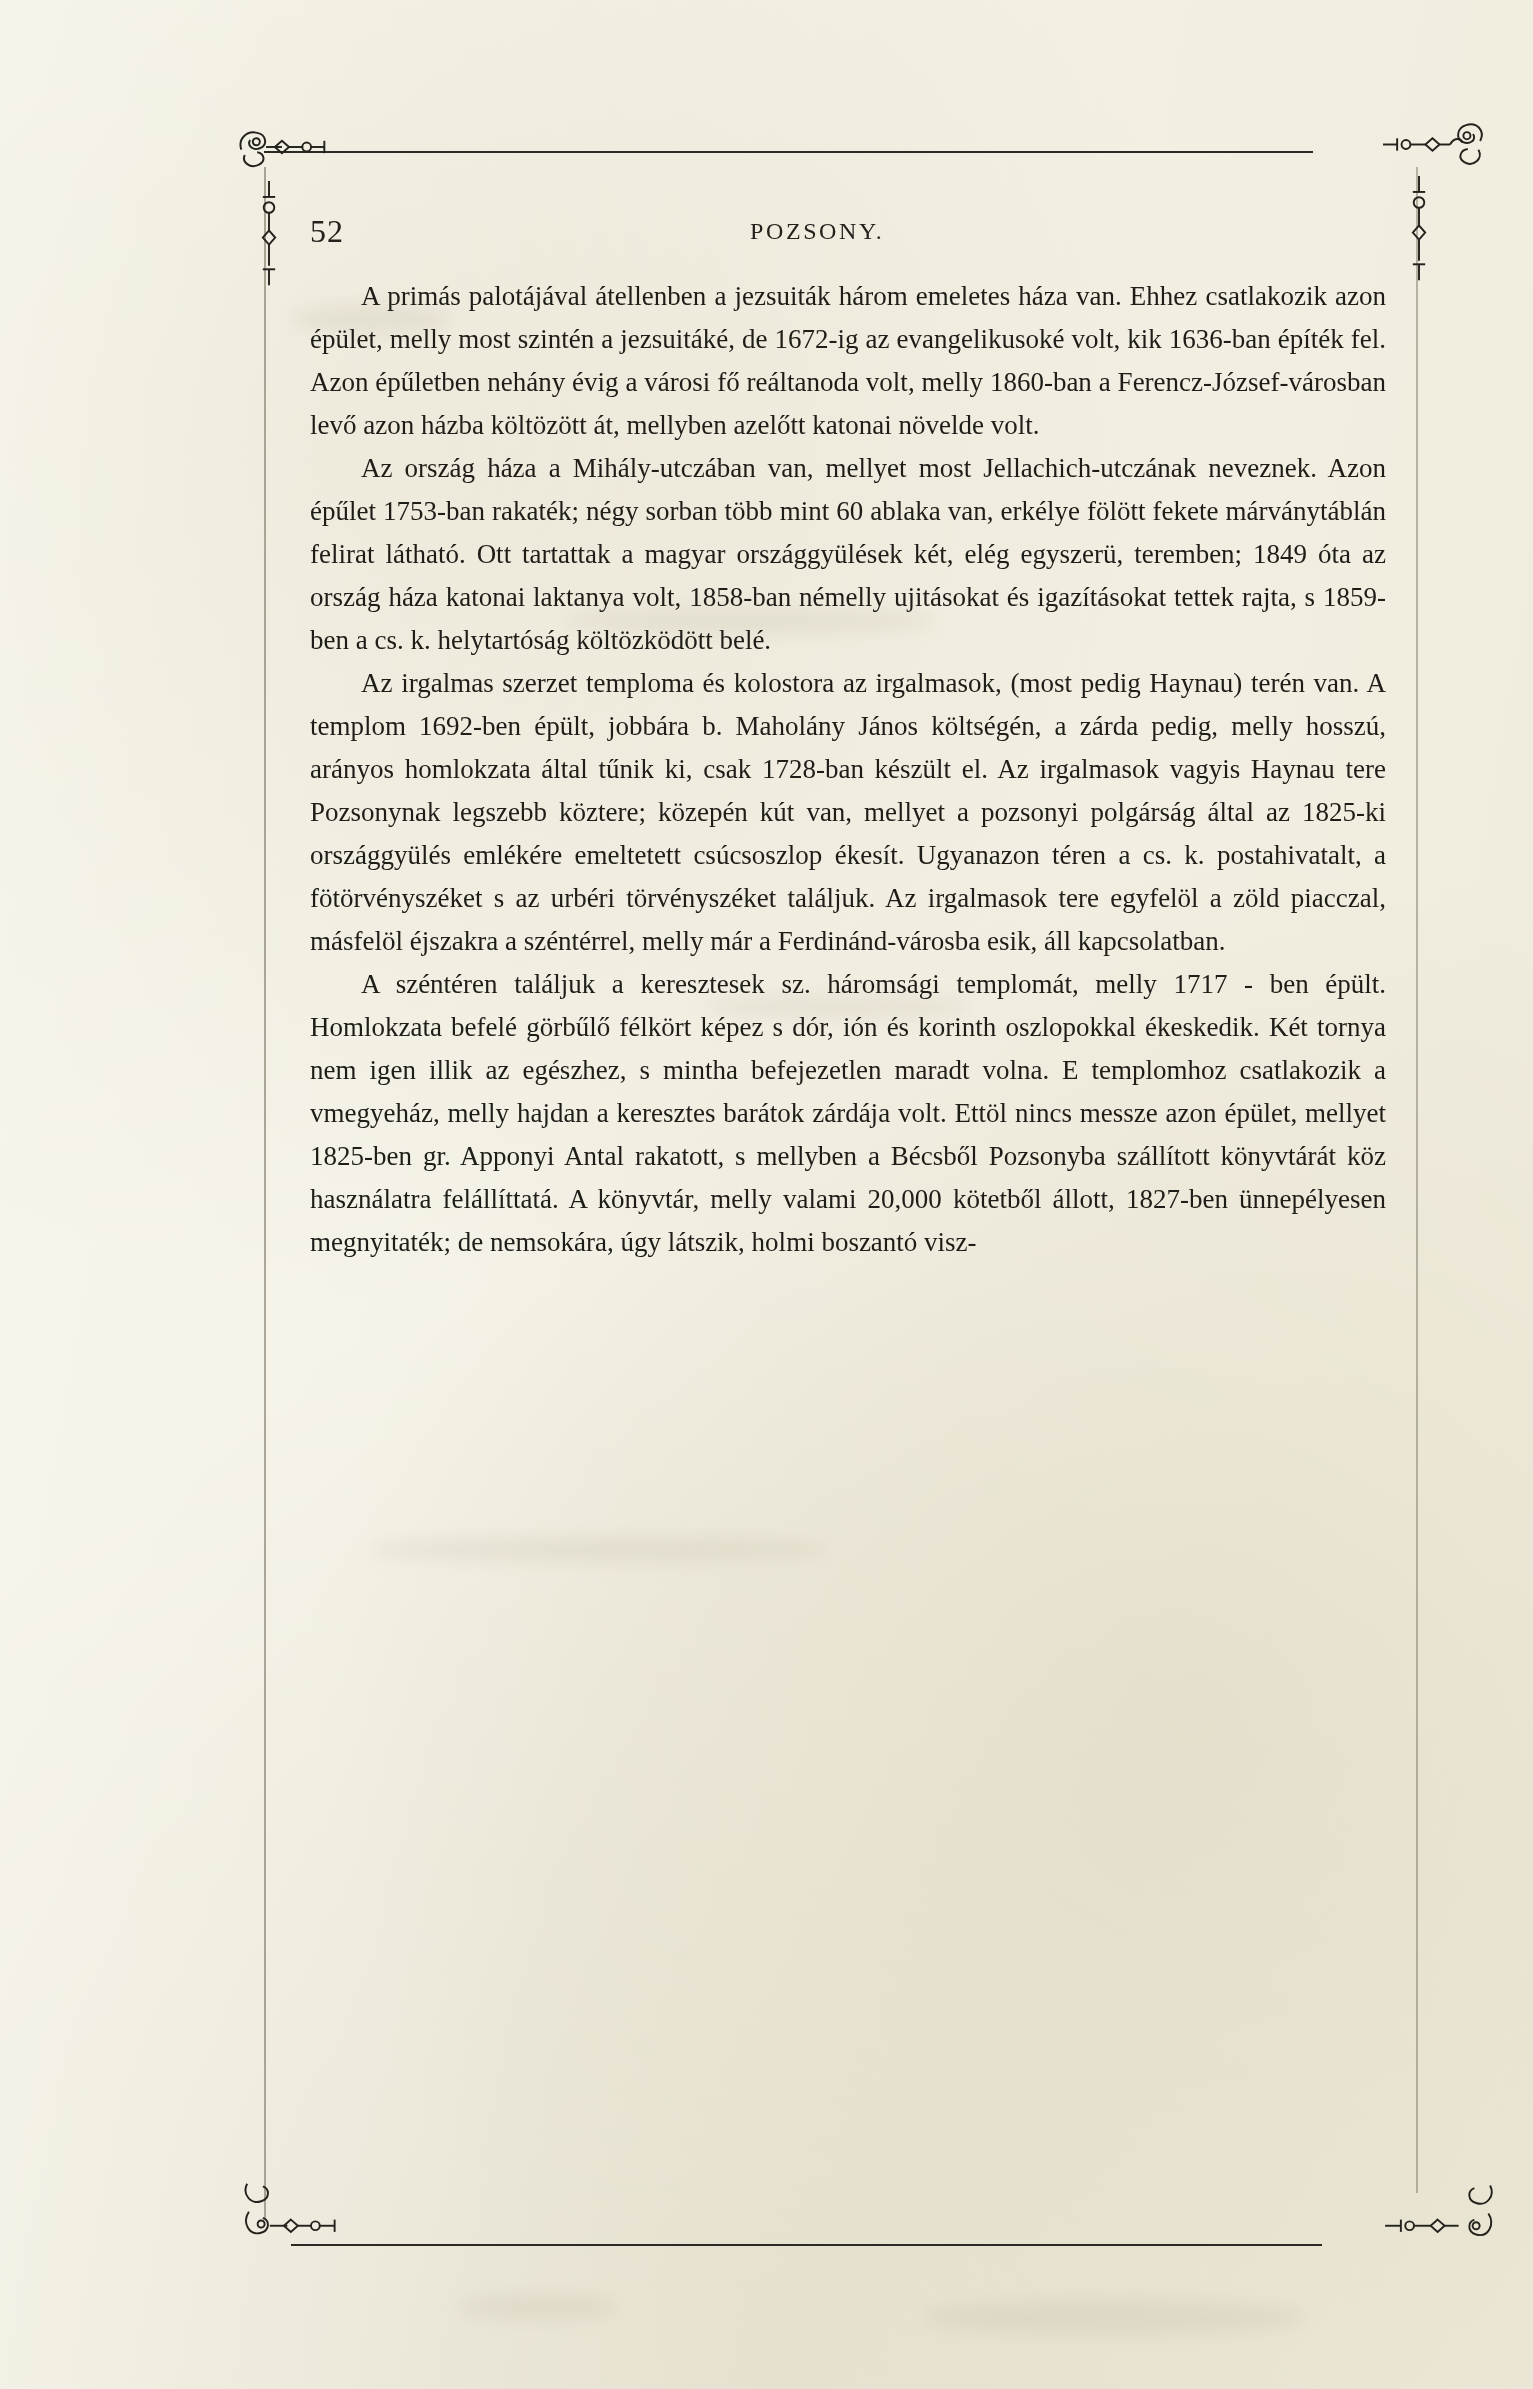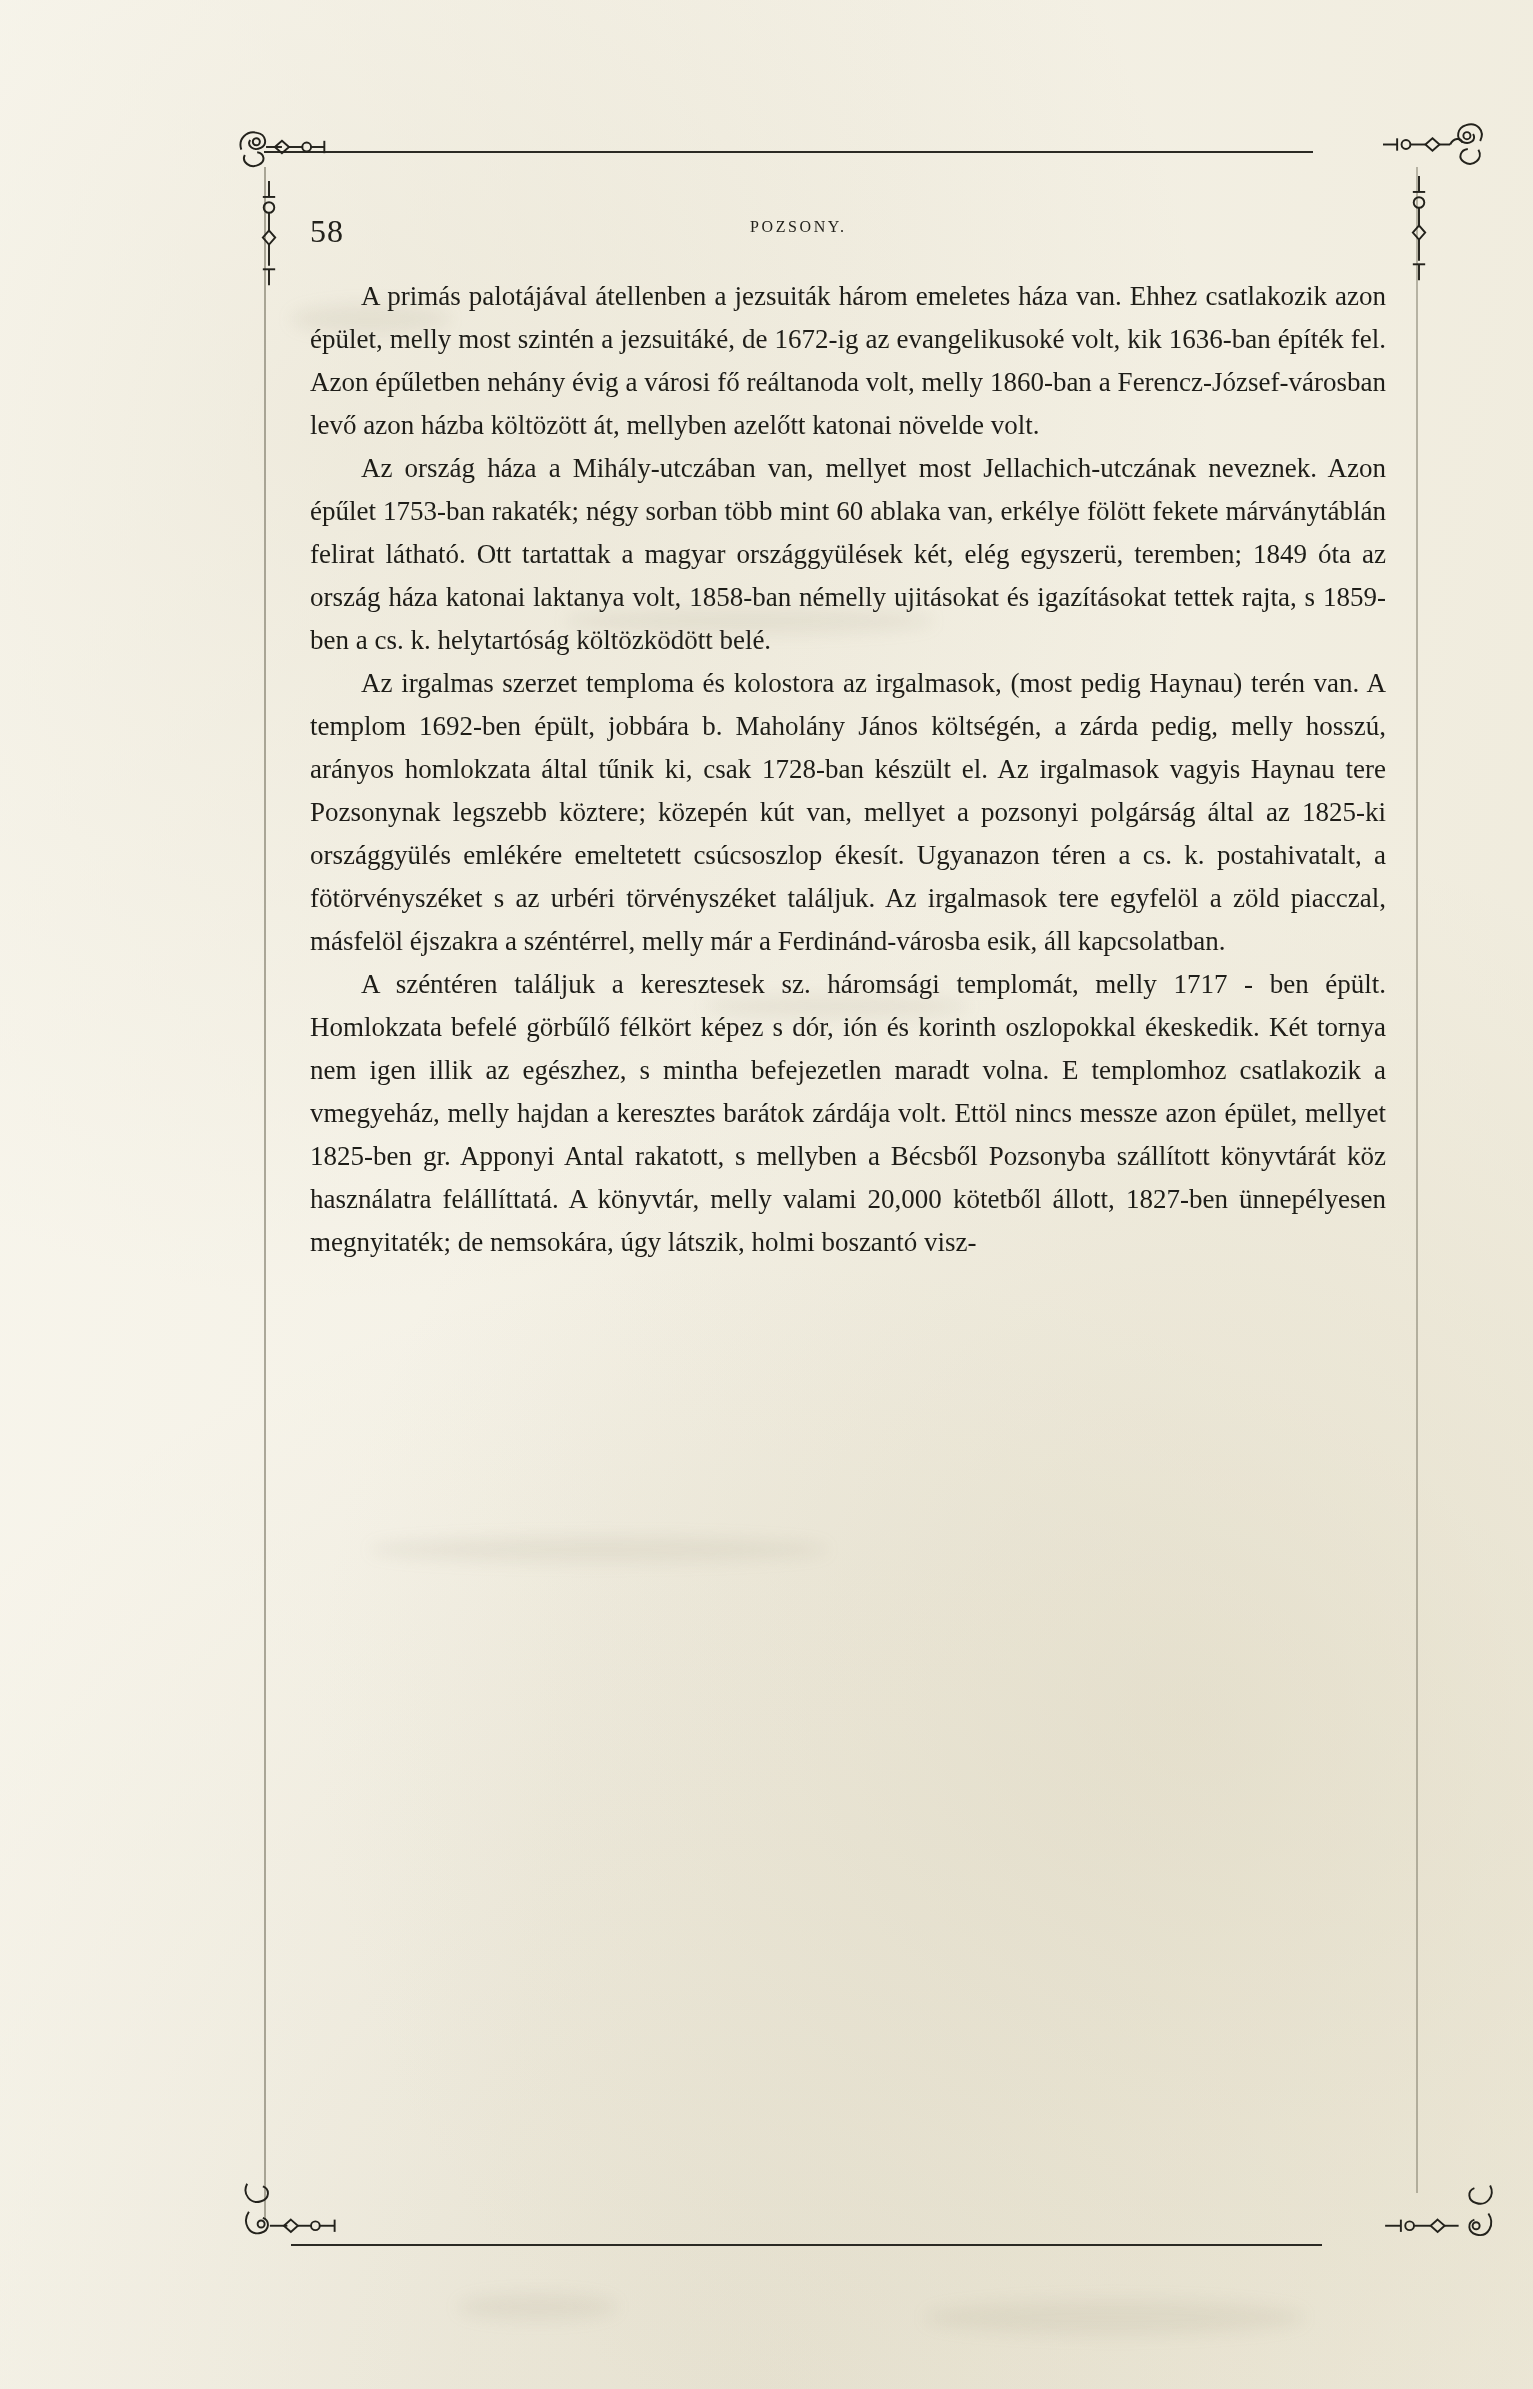--- a/index.html
+++ b/index.html
@@ -106,21 +106,21 @@
     left: 0;
     top: 8.8px;
     font-size: 32px;
     letter-spacing: 0.9px;
     color: #23221c;
   }
   .running-head {
     position: absolute;
     left: 440px;
     top: 14px;
-    font-size: 16px;
+    font-size: 24px;
     letter-spacing: 2.6px;
     color: #23221c;
   }
 
   .body-text {
     margin-top: 8px;
     font-size: 27px;
     line-height: 43px;
     text-align: justify;
     text-justify: inter-word;
@@ -243,21 +243,21 @@
       <path d="M17 36 L17 58"></path>
       <path d="M10 64 L17 56 L24 64 L17 72 Z"></path>
       <path d="M17 72 L17 96"></path>
       <path d="M10 100 L24 100"></path>
       <path d="M17 100 L17 118"></path>
     </svg>
   </div>
 
   <div class="content">
     <div class="folio-row">
-      <div class="folio">58</div>
+      <div class="folio">52</div>
       <div class="running-head">POZSONY.</div>
     </div>
 
     <div class="body-text">
       <p>A primás palotájával átellenben a jezsuiták három emeletes háza van. Ehhez csatlakozik azon épület, melly most szintén a jezsuitáké, de 1672-ig az evangelikusoké volt, kik 1636-ban építék fel. Azon épűletben nehány évig a városi fő reáltanoda volt, melly 1860-ban a Ferencz-József-városban levő azon házba költözött át, mellyben azelőtt katonai növelde volt.</p>
       <p>Az ország háza a Mihály-utczában van, mellyet most Jellachich-utczának neveznek. Azon épűlet 1753-ban rakaték; négy sorban több mint 60 ablaka van, erkélye fölött fekete márványtáblán felirat látható. Ott tartattak a magyar országgyülések két, elég egyszerü, teremben; 1849 óta az ország háza katonai laktanya volt, 1858-ban némelly ujitásokat és igazításokat tettek rajta, s 1859-ben a cs. k. helytartóság költözködött belé.</p>
       <p>Az irgalmas szerzet temploma és kolostora az irgalmasok, (most pedig Haynau) terén van. A templom 1692-ben épült, jobbára b. Maholány János költségén, a zárda pedig, melly hosszú, arányos homlokzata által tűnik ki, csak 1728-ban készült el. Az irgalmasok vagyis Haynau tere Pozsonynak legszebb köztere; közepén kút van, mellyet a pozsonyi polgárság által az 1825-ki országgyülés emlékére emeltetett csúcsoszlop ékesít. Ugyanazon téren a cs. k. postahivatalt, a fötörvényszéket s az urbéri törvényszéket találjuk. Az irgalmasok tere egyfelöl a zöld piacczal, másfelöl éjszakra a széntérrel, melly már a Ferdinánd-városba esik, áll kapcsolatban.</p>
       <p>A széntéren találjuk a keresztesek sz. háromsági templomát, melly 1717 - ben épült. Homlokzata befelé görbűlő félkört képez s dór, ión és korinth oszlopokkal ékeskedik. Két tornya nem igen illik az egészhez, s mintha befejezetlen maradt volna. E templomhoz csatlakozik a vmegyeház, melly hajdan a keresztes barátok zárdája volt. Ettöl nincs messze azon épület, mellyet 1825-ben gr. Apponyi Antal rakatott, s mellyben a Bécsből Pozsonyba szállított könyvtárát köz használatra felállíttatá. A könyvtár, melly valami 20,000 kötetből állott, 1827-ben ünnepélyesen megnyitaték; de nemsokára, úgy látszik, holmi boszantó visz-</p>
     </div>
   </div>

